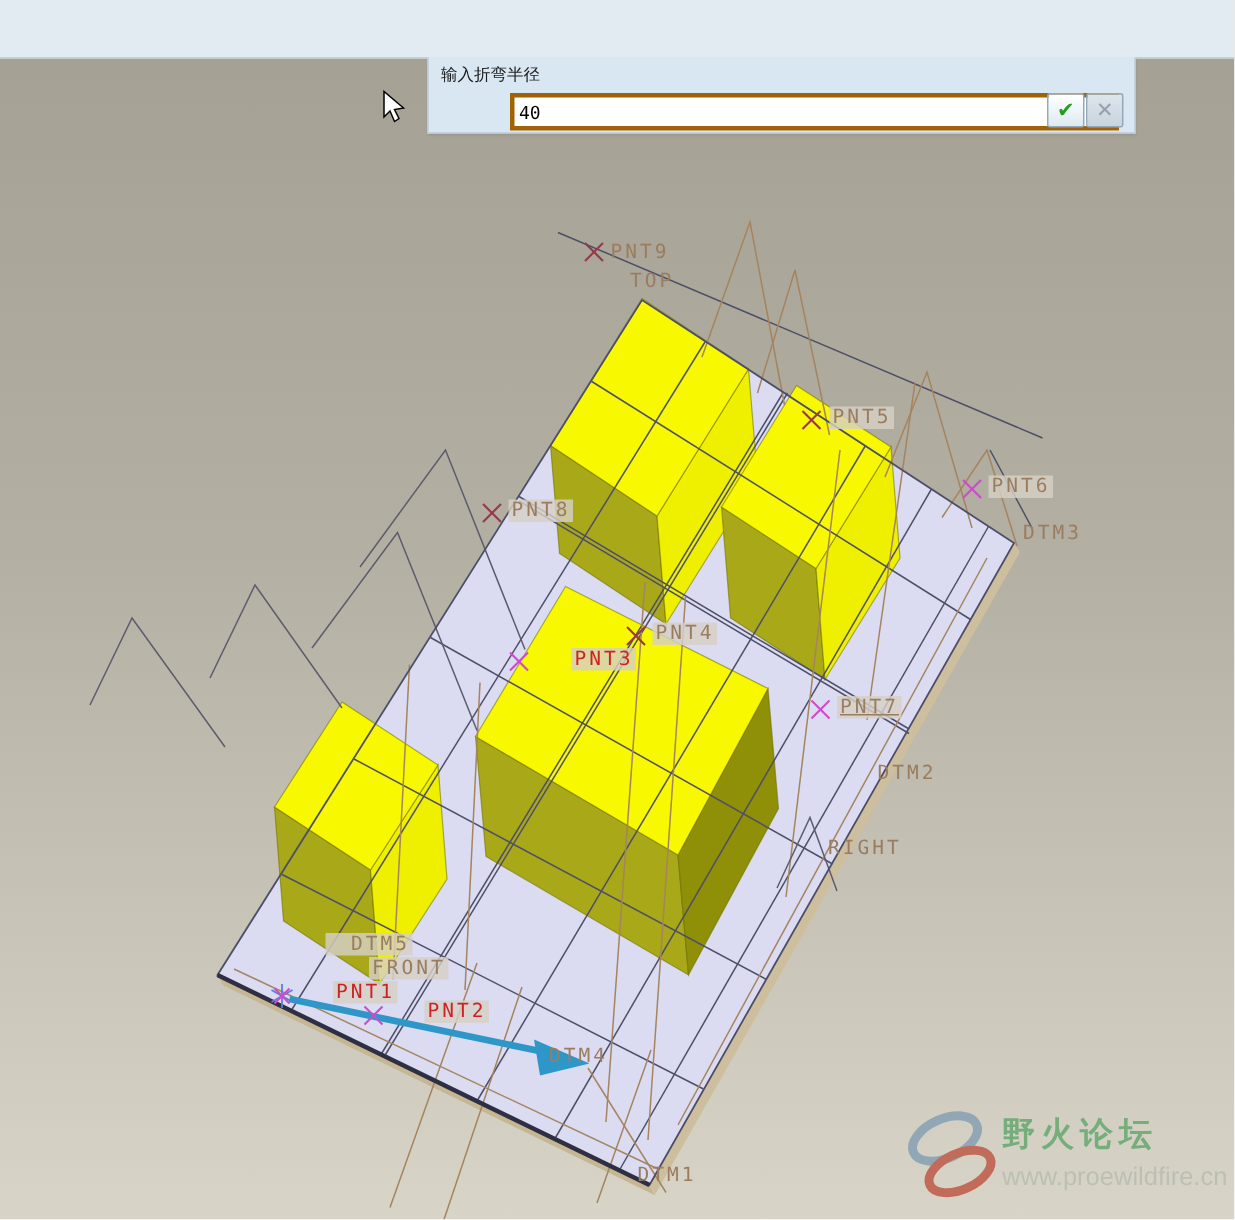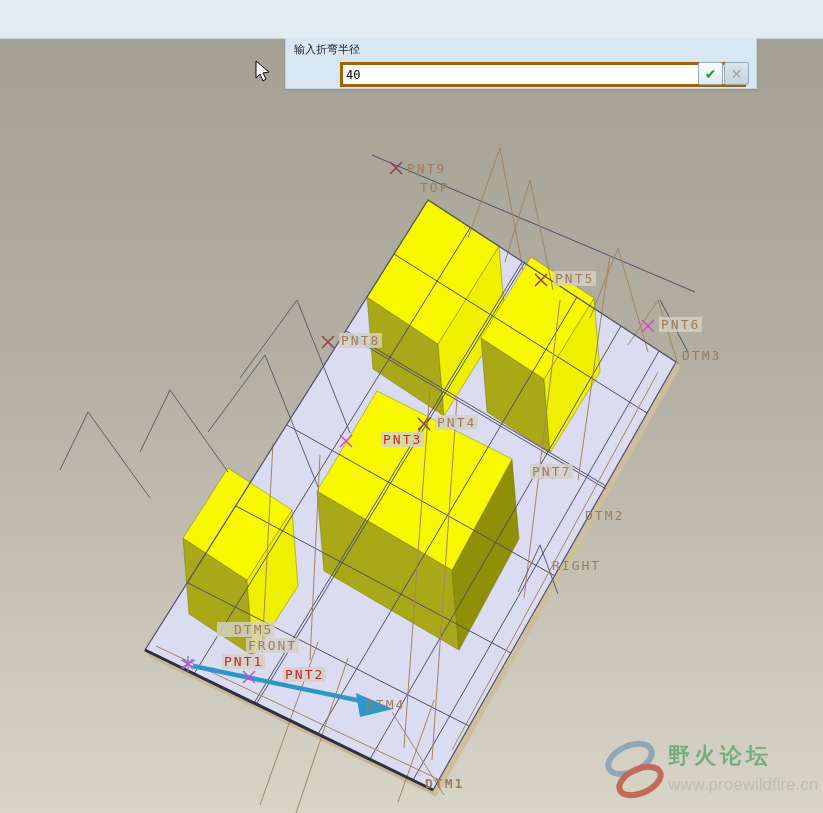--- a/index.html
+++ b/index.html
@@ -173,29 +173,29 @@
 
   <div id="labels-layer">
       <div class="cadlabel tan" style="left: 407px; top: 161px;">PNT9</div>
       <div class="cadlabel tan" style="left: 420px; top: 180px;">TOP</div>
       <div class="cadlabel tan chip" style="left: 553px; top: 271px;">PNT5</div>
       <div class="cadlabel tan chip" style="left: 659px; top: 317px;">PNT6</div>
       <div class="cadlabel tan" style="left: 682px; top: 348px;">DTM3</div>
       <div class="cadlabel tan chip" style="left: 339px; top: 333px;">PNT8</div>
       <div class="cadlabel tan chip" style="left: 435px; top: 415px;">PNT4</div>
       <div class="cadlabel red chip" style="left: 357px; top: 432px;">PNT3</div>
-      <div class="cadlabel tan chip" style="left: 530px; top: 464px;">PNT7</div>
+      <div class="cadlabel tan chip" style="left: 558px; top: 464px; text-decoration: underline;">PNT7</div>
       <div class="cadlabel tan" style="left: 585px; top: 508px;">DTM2</div>
       <div class="cadlabel tan" style="left: 552px; top: 558px;">RIGHT</div>
       <div class="cadlabel tan chip" style="left: 217px; top: 622px; padding-left: 17px;">DTM5</div>
       <div class="cadlabel tan chip" style="left: 246px; top: 638px;">FRONT</div>
       <div class="cadlabel red chip" style="left: 198px; top: 654px;">PNT1</div>
       <div class="cadlabel red chip" style="left: 259px; top: 667px;">PNT2</div>
       <div class="cadlabel tan" style="left: 366px; top: 697px;">DTM4</div>
-      <div class="cadlabel tan" style="left: 425px; top: 776px; font-weight: bold;">DTM1</div>
+      <div class="cadlabel tan" style="left: 425px; top: 776px;">DTM1</div>
     </div>
 </div>
 
 <div id="topbar"></div>
 
 <div id="dialog">
   <div class="dlg-label">输入折弯半径</div>
   <input type="text" value="40" style="">
   <div class="dlg-btn" id="btn-ok">
     <span>✔</span>

